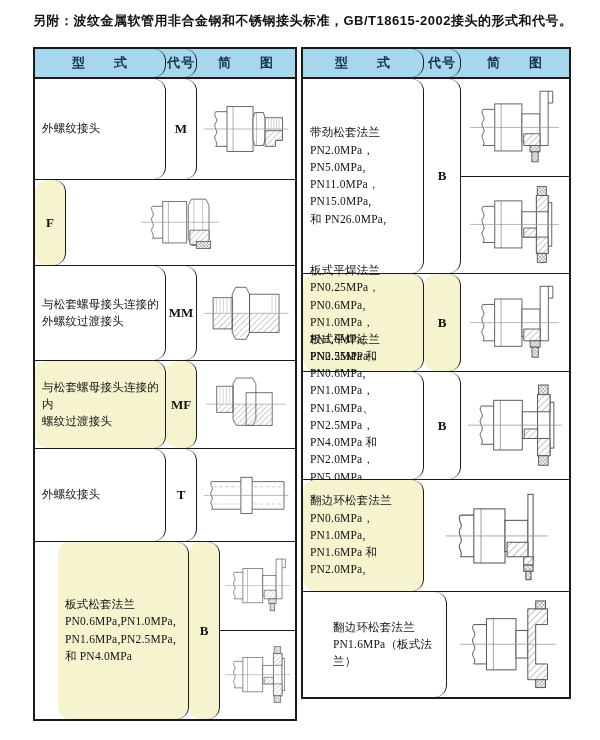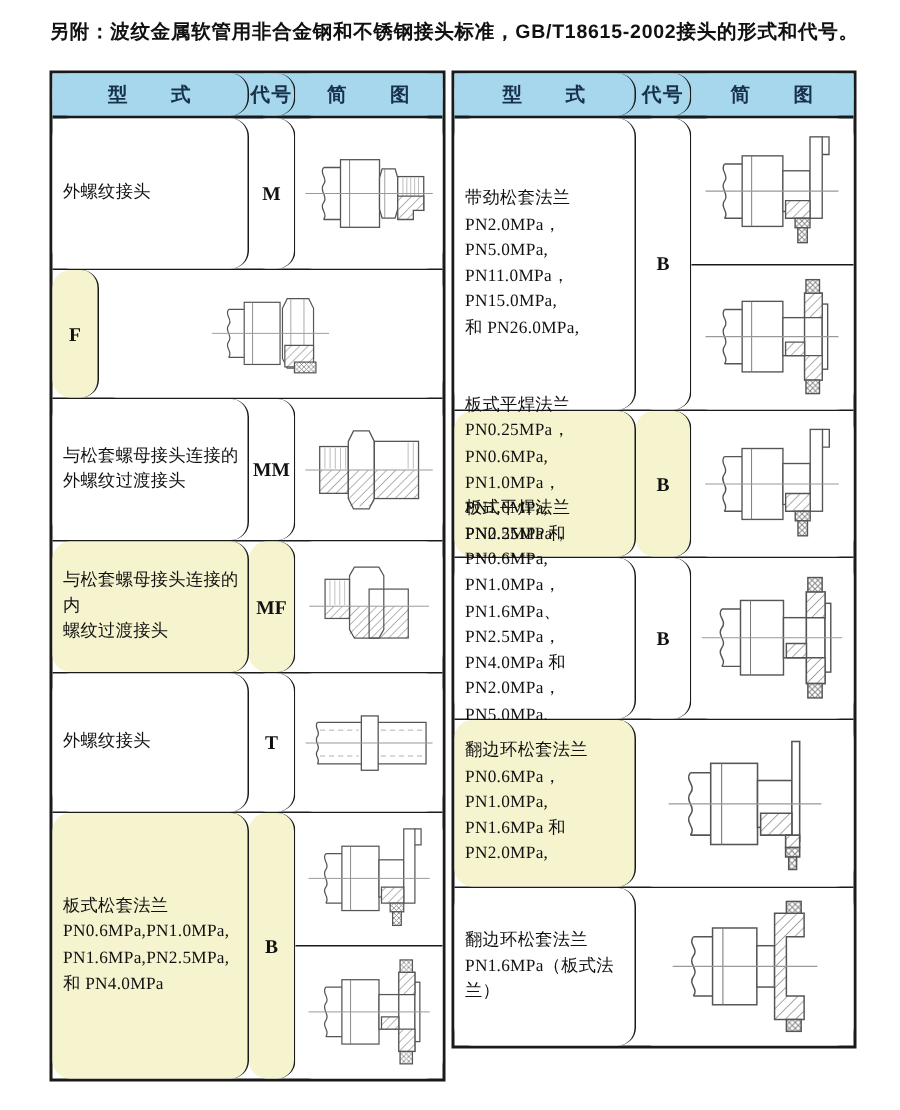--- a/index.html
+++ b/index.html
@@ -14,21 +14,21 @@
     position:absolute;left:33px;top:12px;width:540px;
     font-size:13px;font-weight:bold;color:#111;letter-spacing:0.5px;
   }
   .tablebox{
     position:absolute;top:47px;background:#fff;
     border:2px solid var(--border);
   }
   .tb-left{left:33px;width:260px;}
   .tb-right{left:301px;width:266px;}
   .trow{display:flex;border-bottom:1px solid var(--border);box-sizing:border-box;align-items:stretch;}
-  .trow:last-child{border-bottom:none;}
+  .trow:last-child{border-bottom:none;margin-left:23px;}
   .cell{box-sizing:border-box;border-right:1px solid var(--border);display:flex;align-items:center;background:#fff;border-radius:12px;}
   .cell-type{padding:4px 4px 4px 7px;}
   .tb-left .cell-type{width:131px;}
   .tb-right .cell-type{width:121px;}
   .cell-code{justify-content:center;font-family:"Liberation Serif",serif;font-weight:bold;font-size:13px;color:#111;}
   .tb-left .cell-code{width:31px;}
   .tb-right .cell-code{width:37px;}
   .cell-diag{flex:1;border-right:none;flex-direction:column;align-items:stretch;padding:0;background:#fff;}
   .type-text{
     font-family:"Liberation Serif",serif;font-size:11.5px;color:#111;

